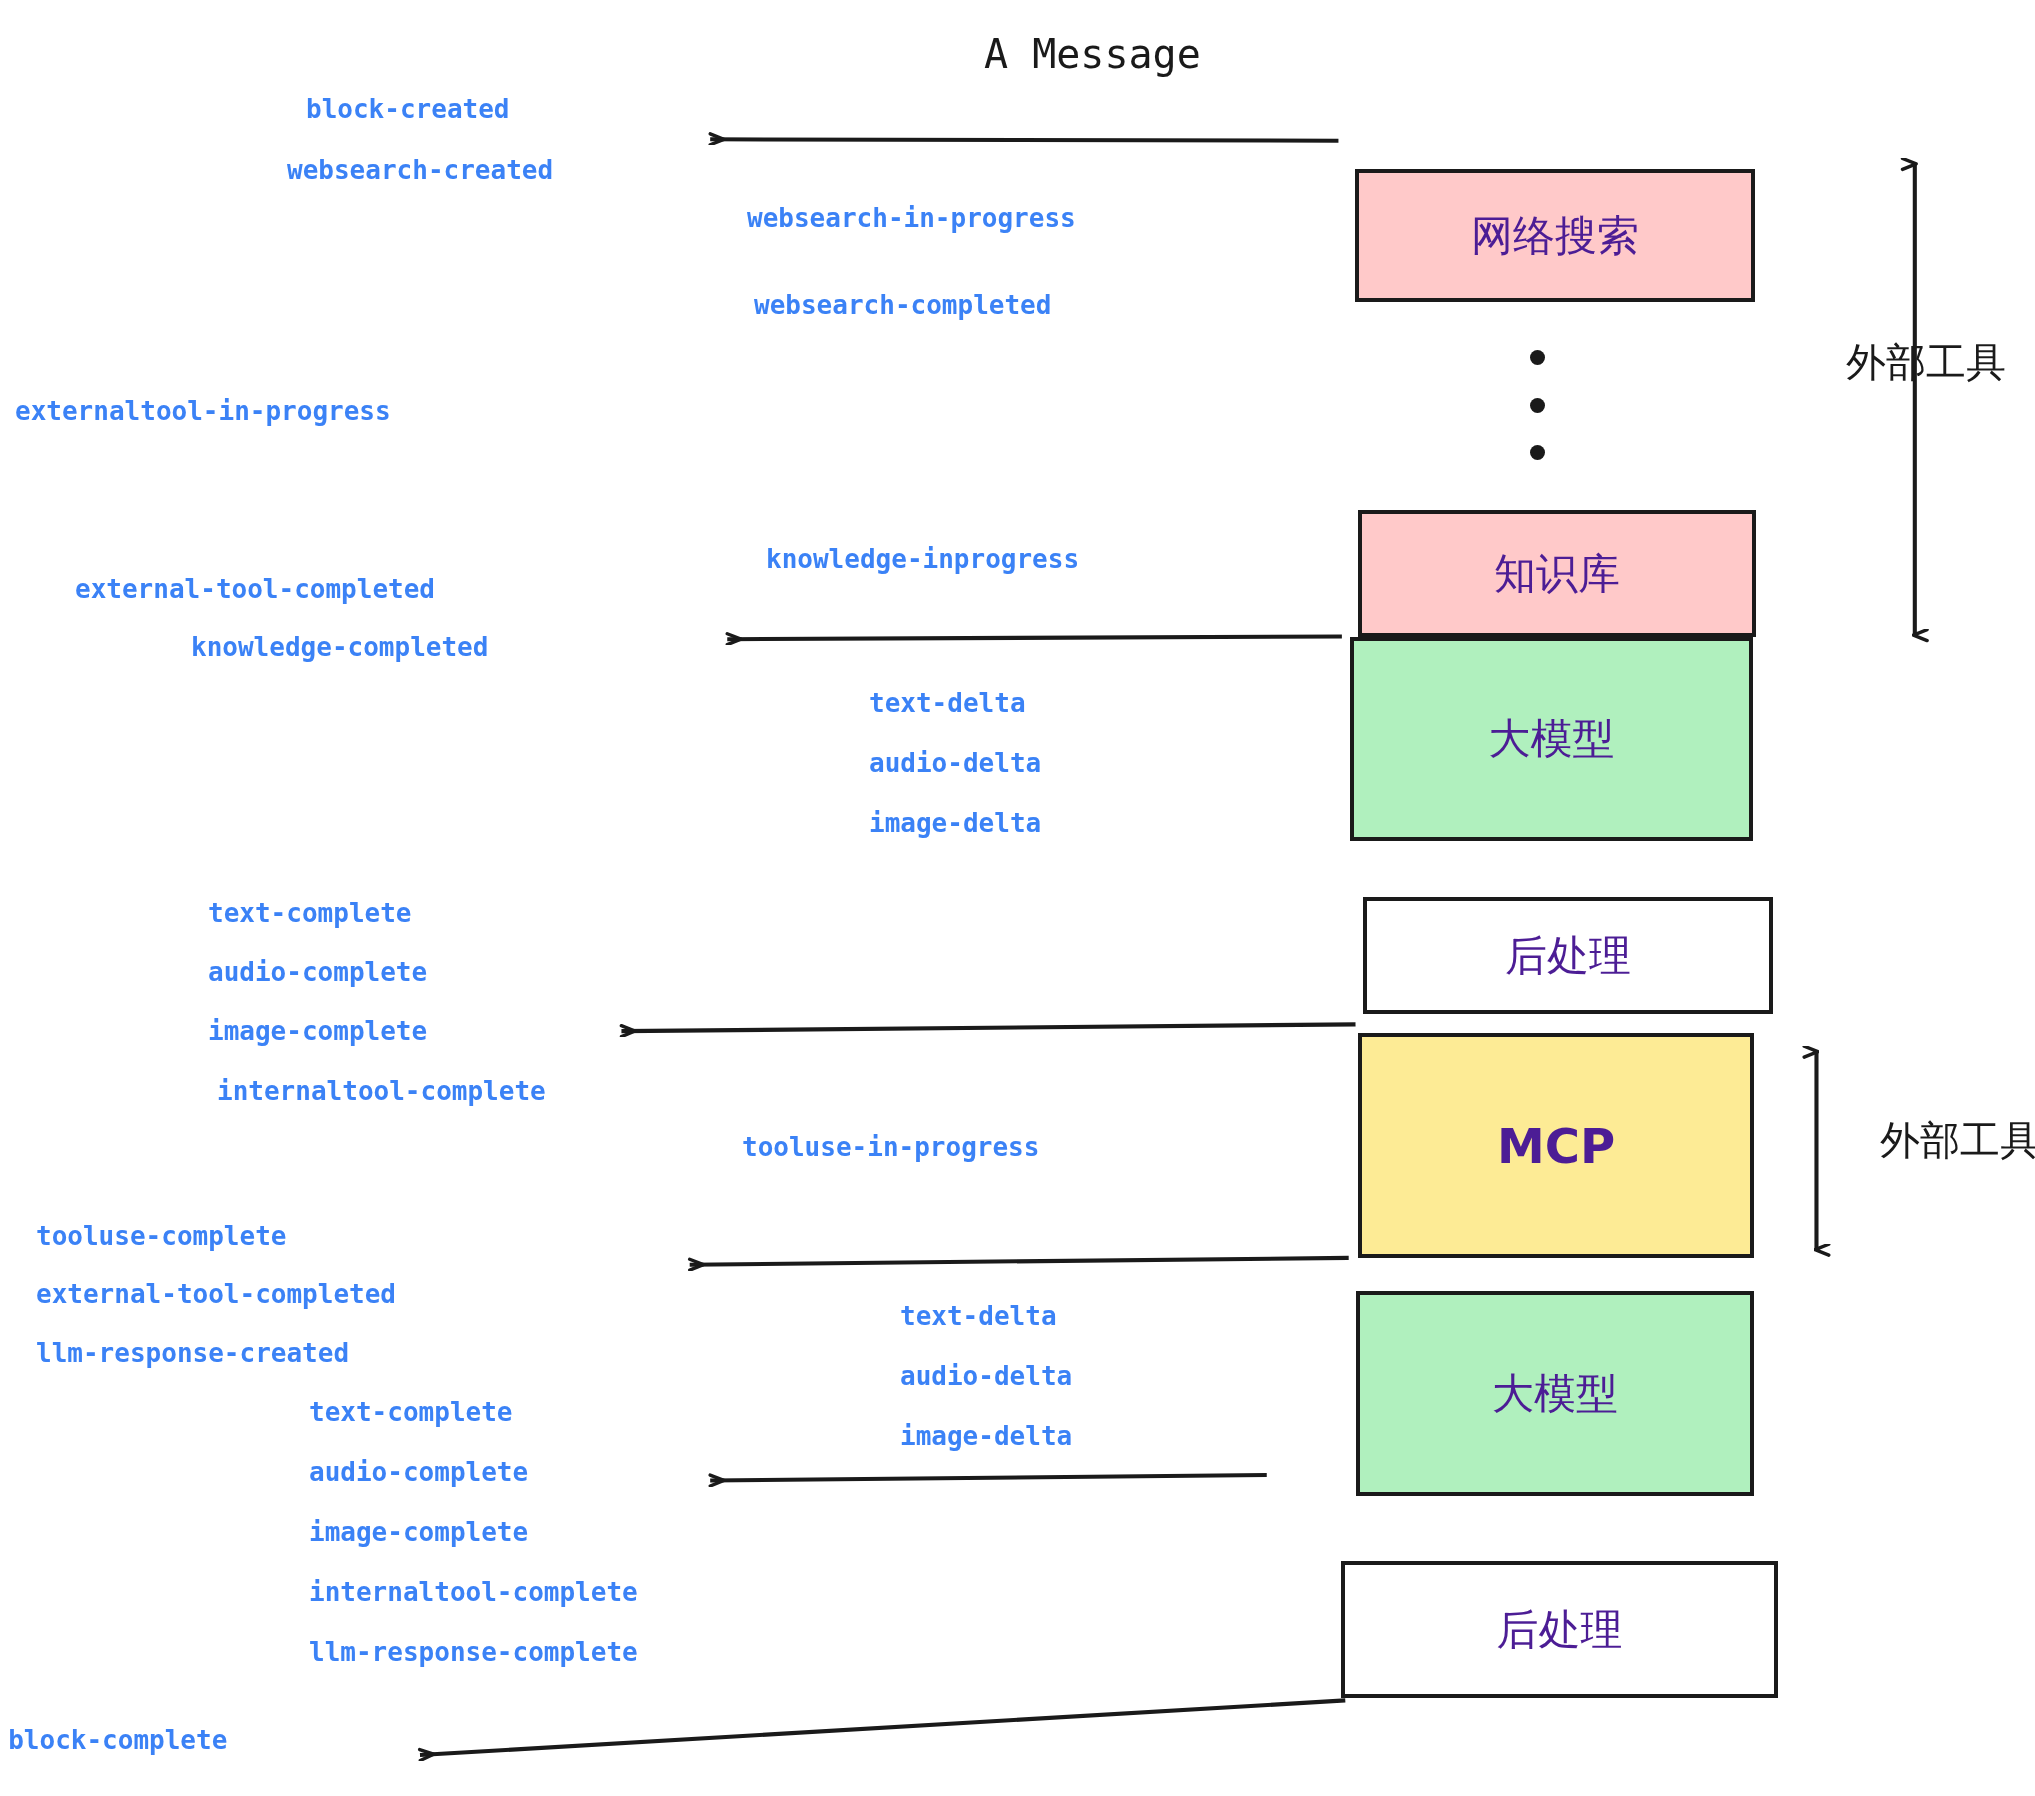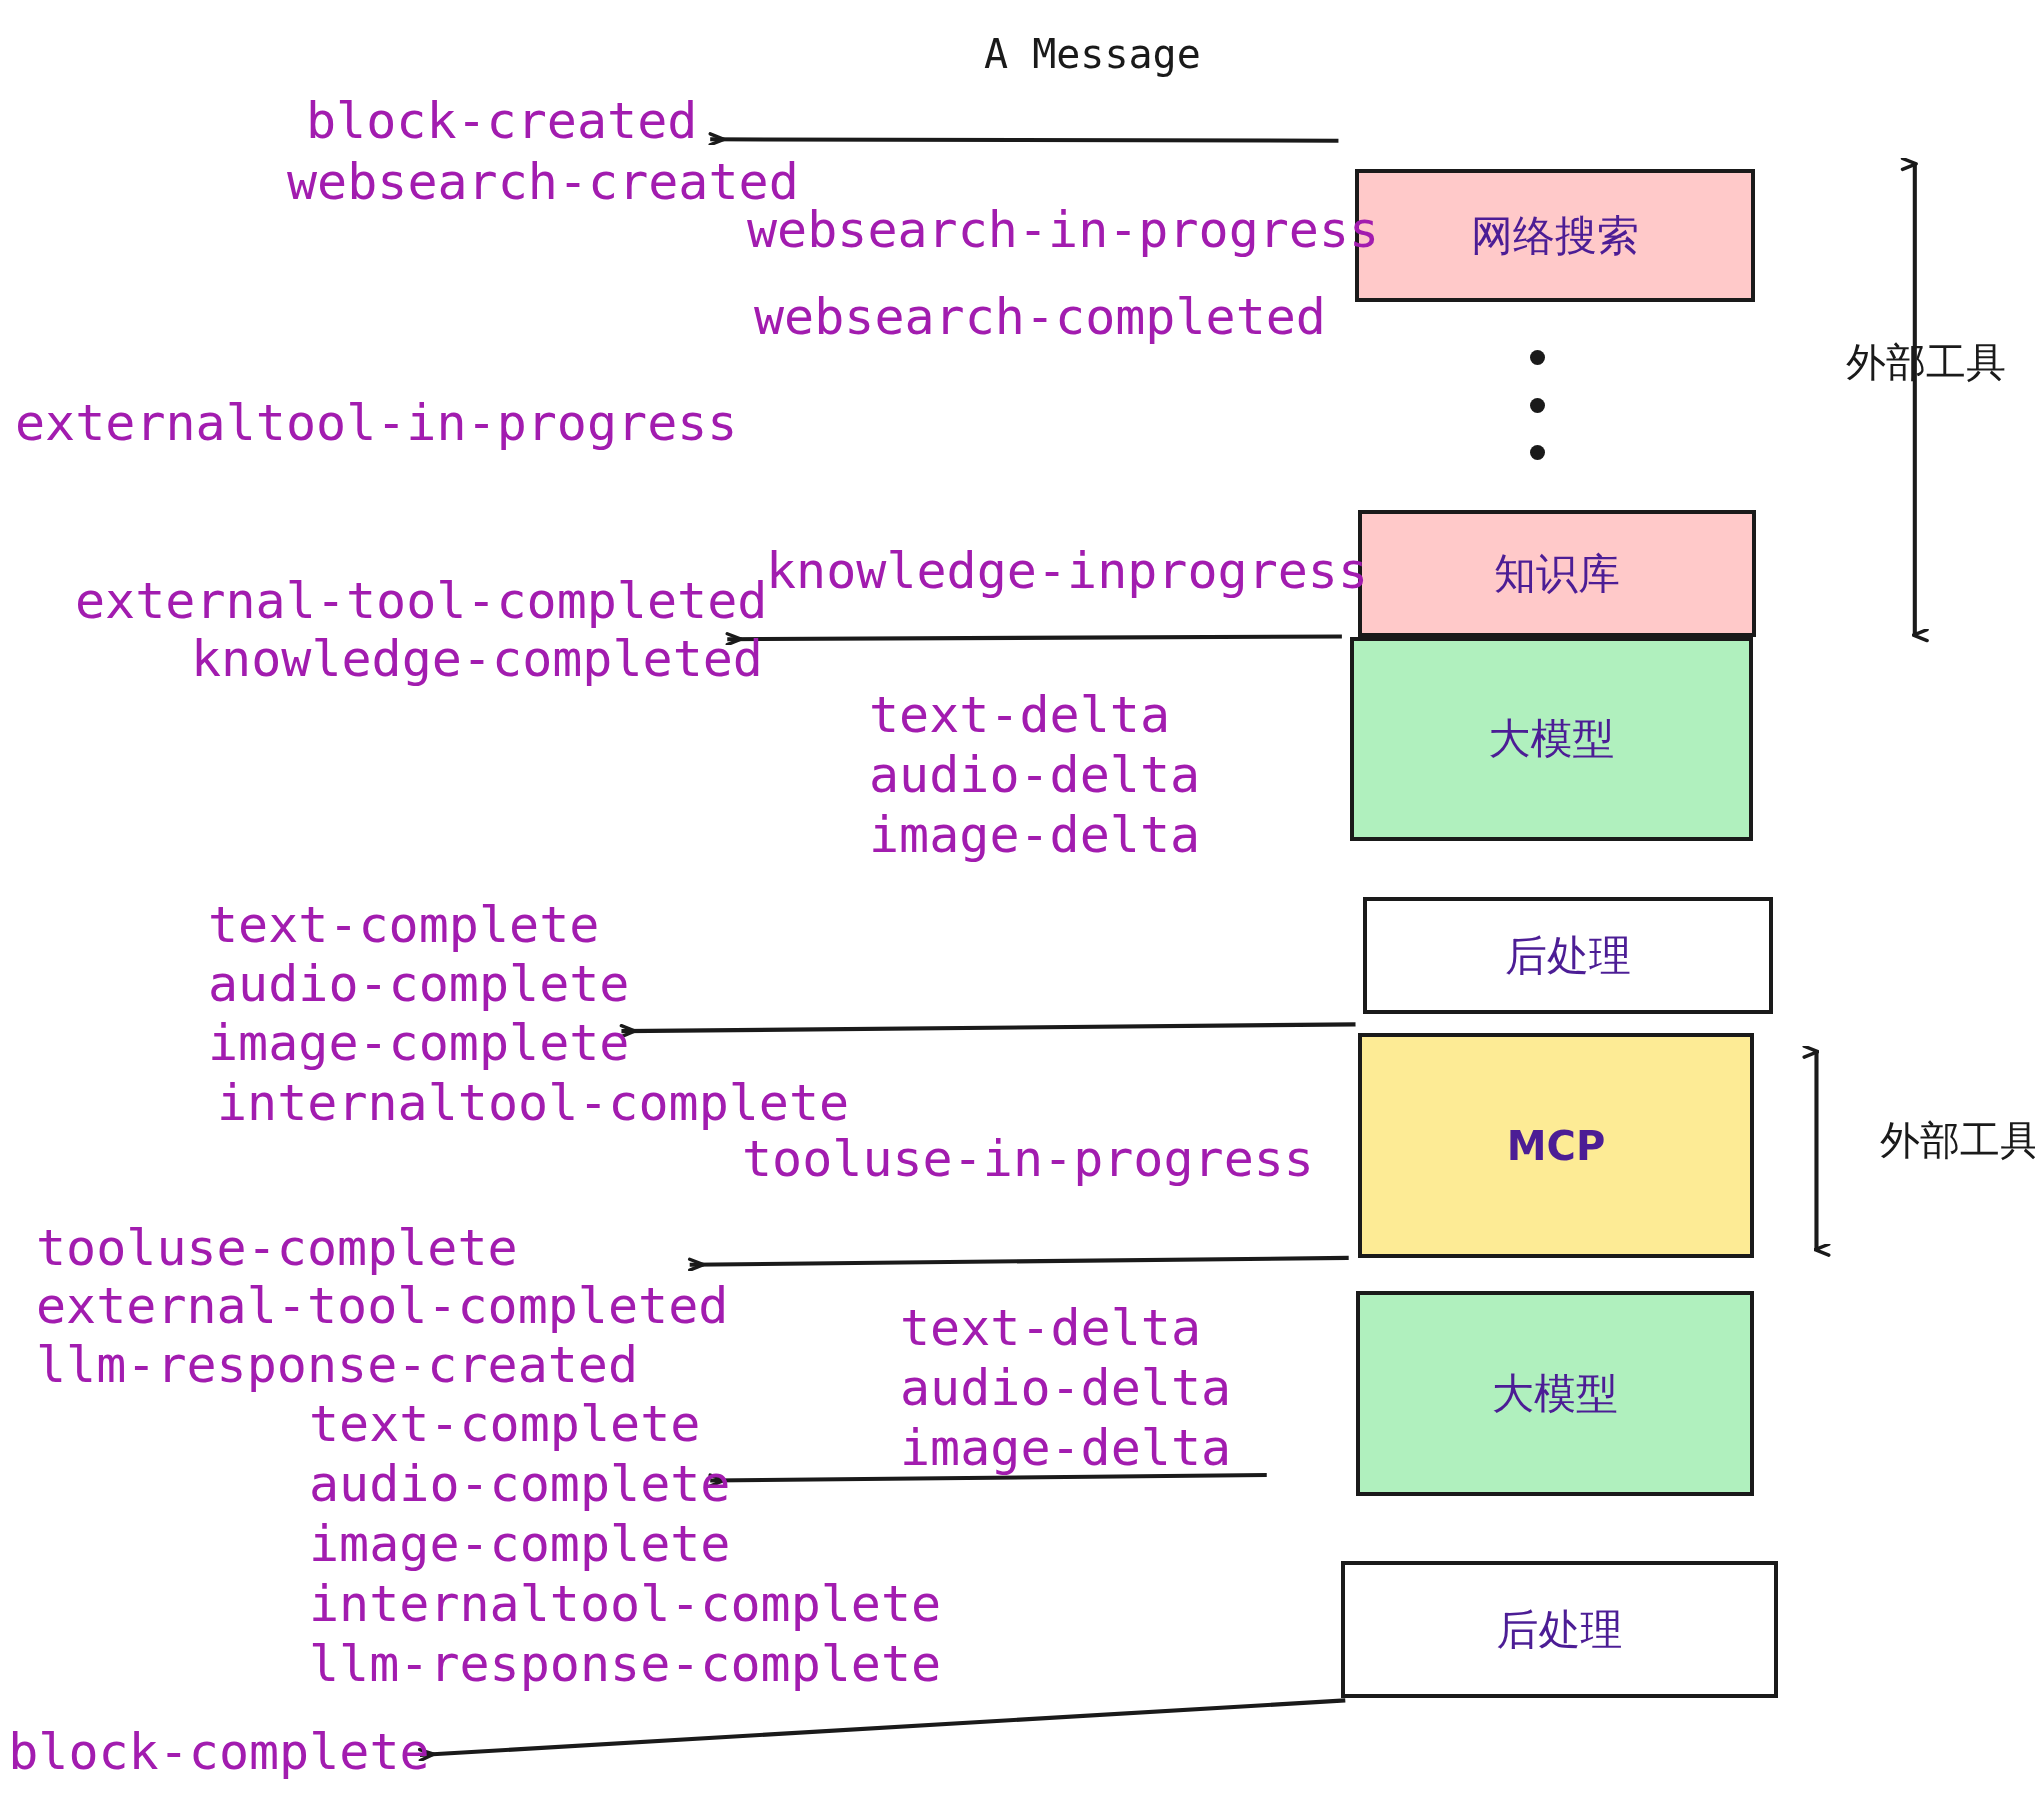--- a/index.html
+++ b/index.html
@@ -21,25 +21,26 @@
     position: absolute;
     left: 0;
     top: 0;
     width: 2035px;
     height: 1796px;
     pointer-events: none;
   }
   .evt {
     position: absolute;
     font-family: "DejaVu Sans Mono", "Liberation Mono", monospace;
-    font-size: 50px;
+    font-size: 26px;
     line-height: 1.0;
-    color: #a21caf;
+    color: #3b82f6;
     white-space: nowrap;
     letter-spacing: 0px;
+    font-weight: bold;
   }
   .title {
     position: absolute;
     font-family: "DejaVu Sans Mono", "Liberation Mono", monospace;
     font-size: 40px;
     color: #1a1a1a;
     white-space: nowrap;
     margin-top: 12px;
   }
   .node {
@@ -49,21 +50,21 @@
     display: flex;
     align-items: center;
     justify-content: center;
     font-family: "DejaVu Sans", "Liberation Sans", sans-serif;
     font-size: 42px;
     color: #4c1d95;
     white-space: nowrap;
   }
   .node.mcp-label {
     font-family: "DejaVu Sans", "Liberation Sans", sans-serif;
-    font-size: 40px;
+    font-size: 48px;
     font-weight: bold;
   }
   .side-label {
     position: absolute;
     font-family: "DejaVu Sans", "Liberation Sans", sans-serif;
     font-size: 40px;
     color: #1a1a1a;
     white-space: nowrap;
     margin-left: 36px;
   }

